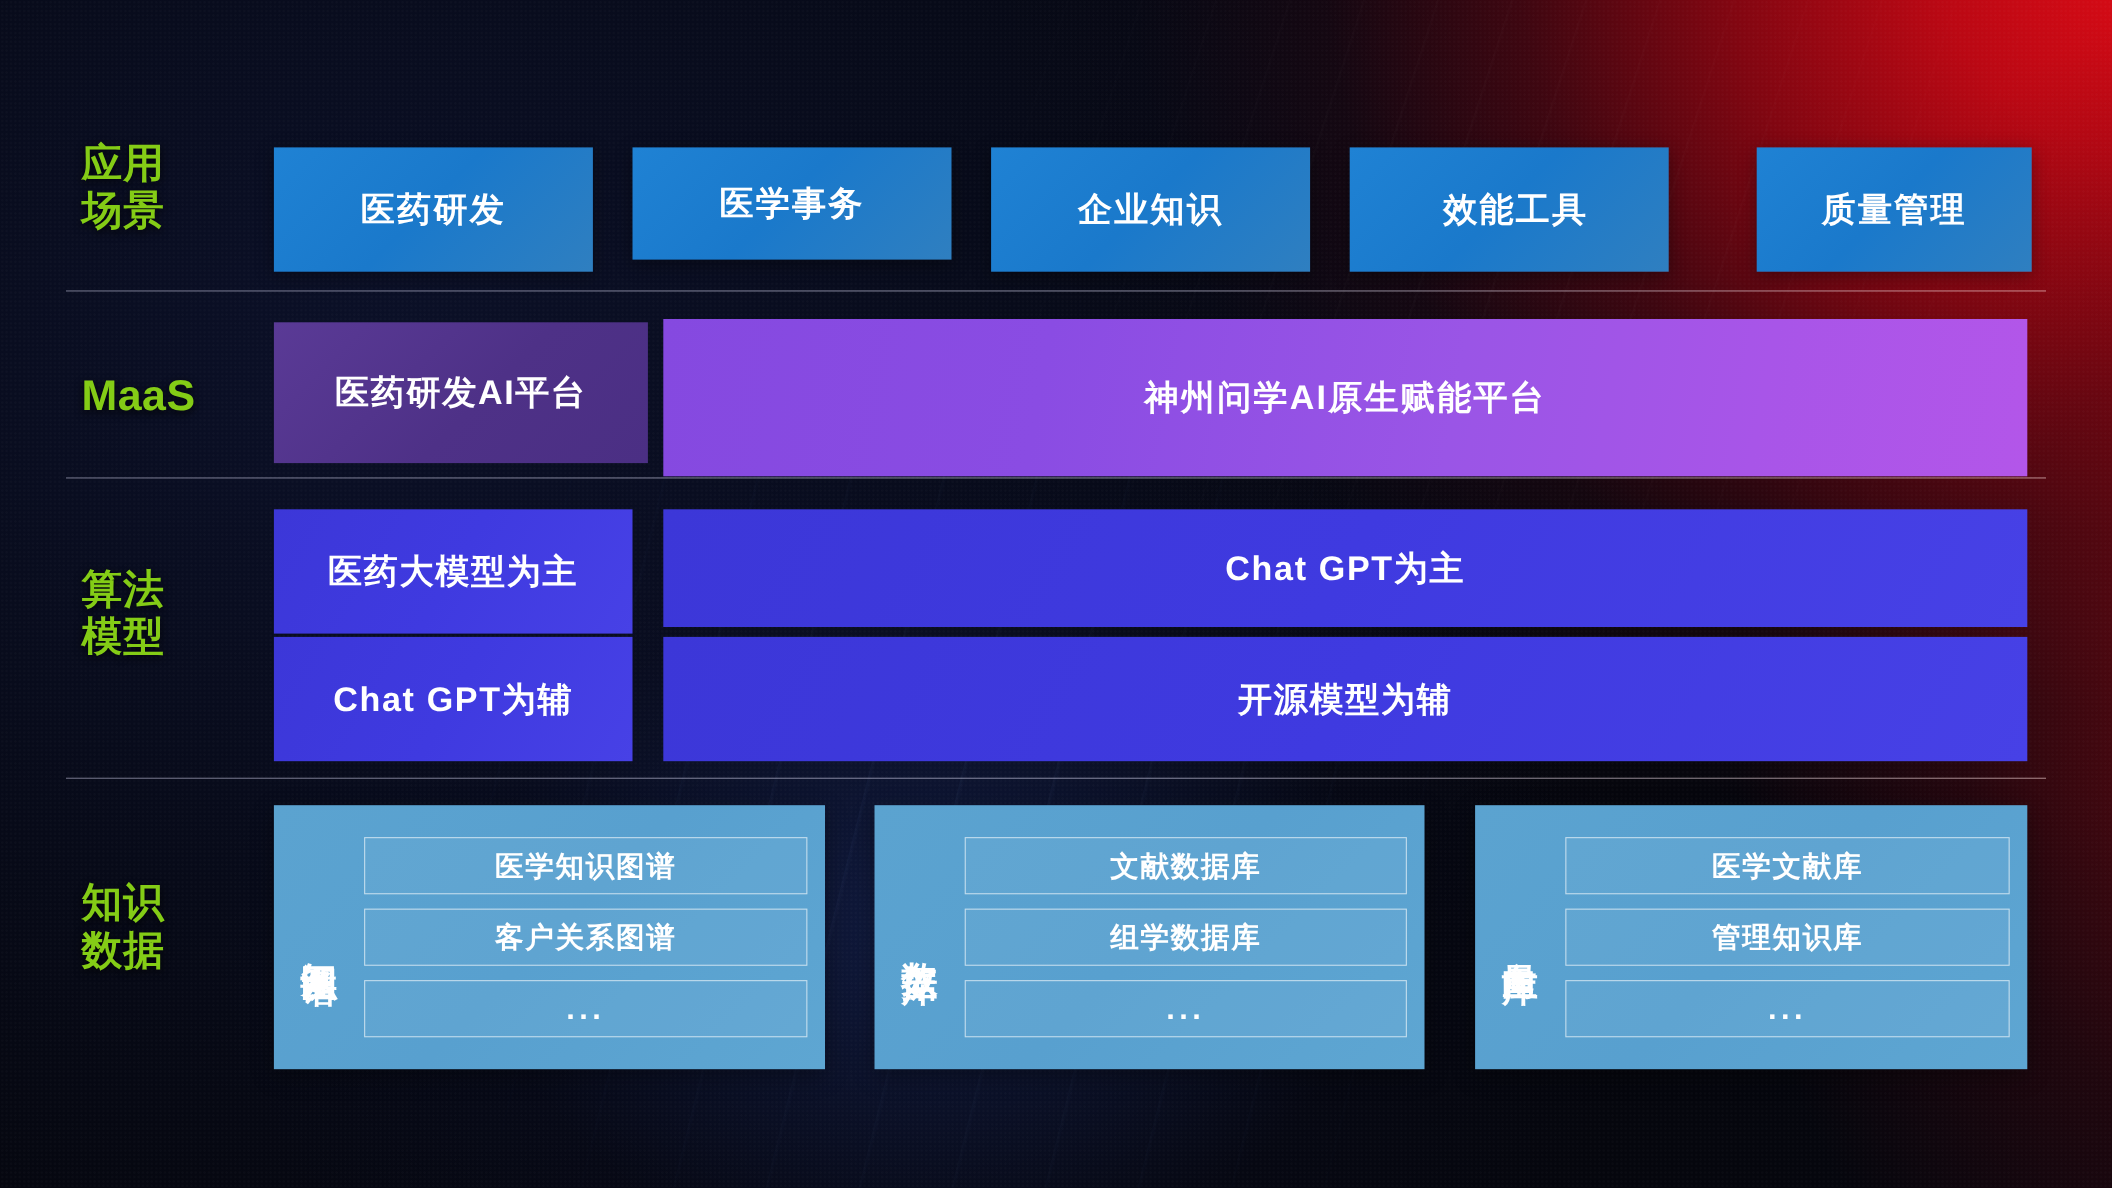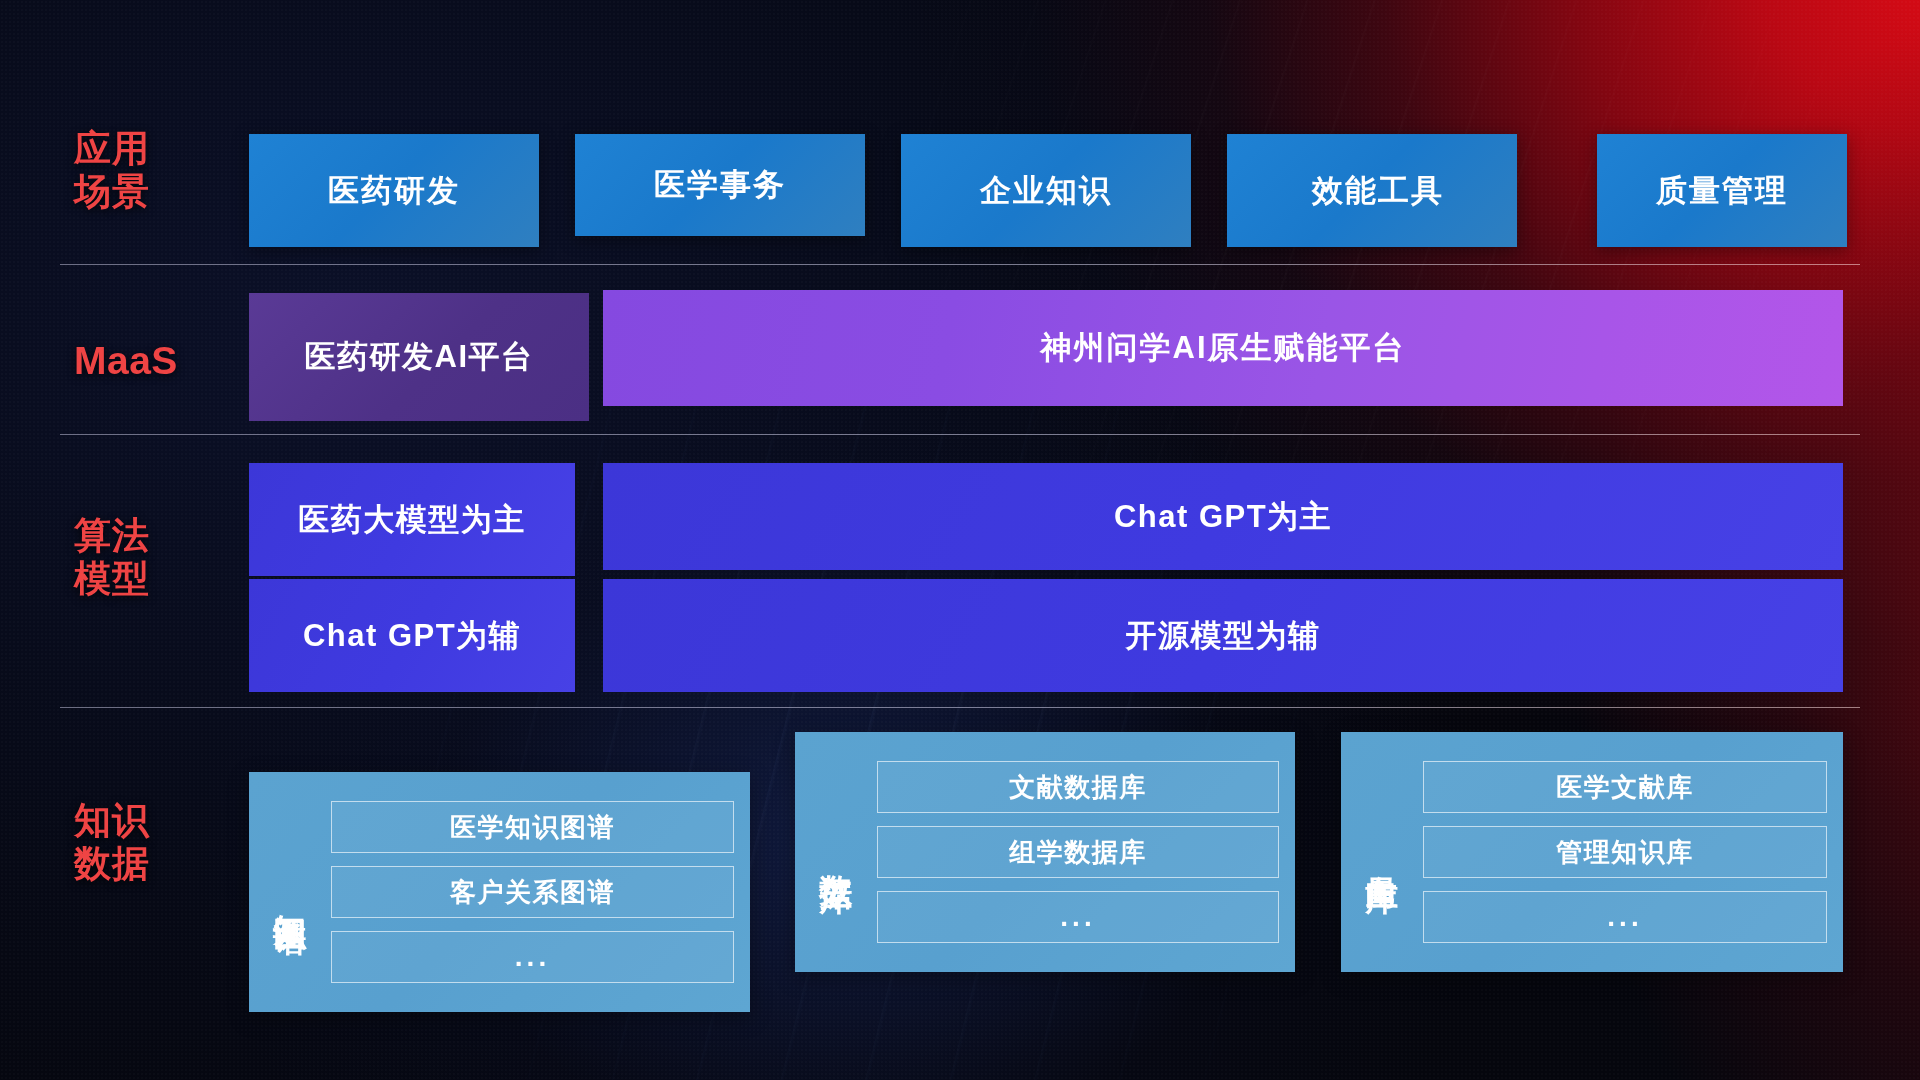--- a/index.html
+++ b/index.html
@@ -77,21 +77,21 @@
 
   
   #diagram {
     position: absolute;
     inset: 0;
   }
   .row-label {
     position: absolute;
     left: 74px;
     width: 120px;
-    color: #ef4444;
+    color: #84cc16;
     font-size: 37px;
     font-weight: 700;
     line-height: 1.16;
     letter-spacing: 1px;
     text-align: left;
     white-space: pre-line;
     text-shadow: 0 2px 8px rgba(0,0,0,0.8);
   }
   .row-label.latin {
     font-size: 39px;
@@ -246,21 +246,21 @@
       <span>质量管理</span>
     </div>
 
     <div class="divider" style="top:264px;"></div>
 
     <div class="row-label latin" style="top:338px;">MaaS</div>
 
     <div class="tile maas-left" style="left:249px; top:293px; width:340px; height:128px;">
       <span>医药研发AI平台</span>
     </div>
-    <div class="tile maas-right" style="left:603px; top:290px; width:1240px; height:116px;">
+    <div class="tile maas-right" style="left:603px; top:290px; width:1240px; height:143px;">
       <span>神州问学AI原生赋能平台</span>
     </div>
 
     <div class="divider" style="top:434px;"></div>
 
     <div class="row-label" style="top:515px;">算法
 模型</div>
 
     <div class="tile algo-tile" style="left:249px; top:579px; width:326px; height:113px;">
       <span>Chat GPT为辅</span>
@@ -276,21 +276,21 @@
       <span>开源模型为辅</span>
     </div>
 
     <div class="divider" style="top:707px;"></div>
 
     <div class="row-label" style="top:800px;">知识
 数据</div>
 
     <div class="watermark" style="left:1515px; top:884px;">向量库</div>
 
-    <div class="kd-panel" style="left:249px; top:732px; width:501px; height:240px;margin-top:40px;">
+    <div class="kd-panel" style="left:249px; top:732px; width:501px; height:240px;">
       <div class="kd-vertical">知识图谱</div>
       <div class="kd-items">
         <div class="kd-item">
           <span>医学知识图谱</span>
         </div>
         <div class="kd-item">
           <span>客户关系图谱</span>
         </div>
         <div class="kd-item ellipsis">
           <span>...</span>

